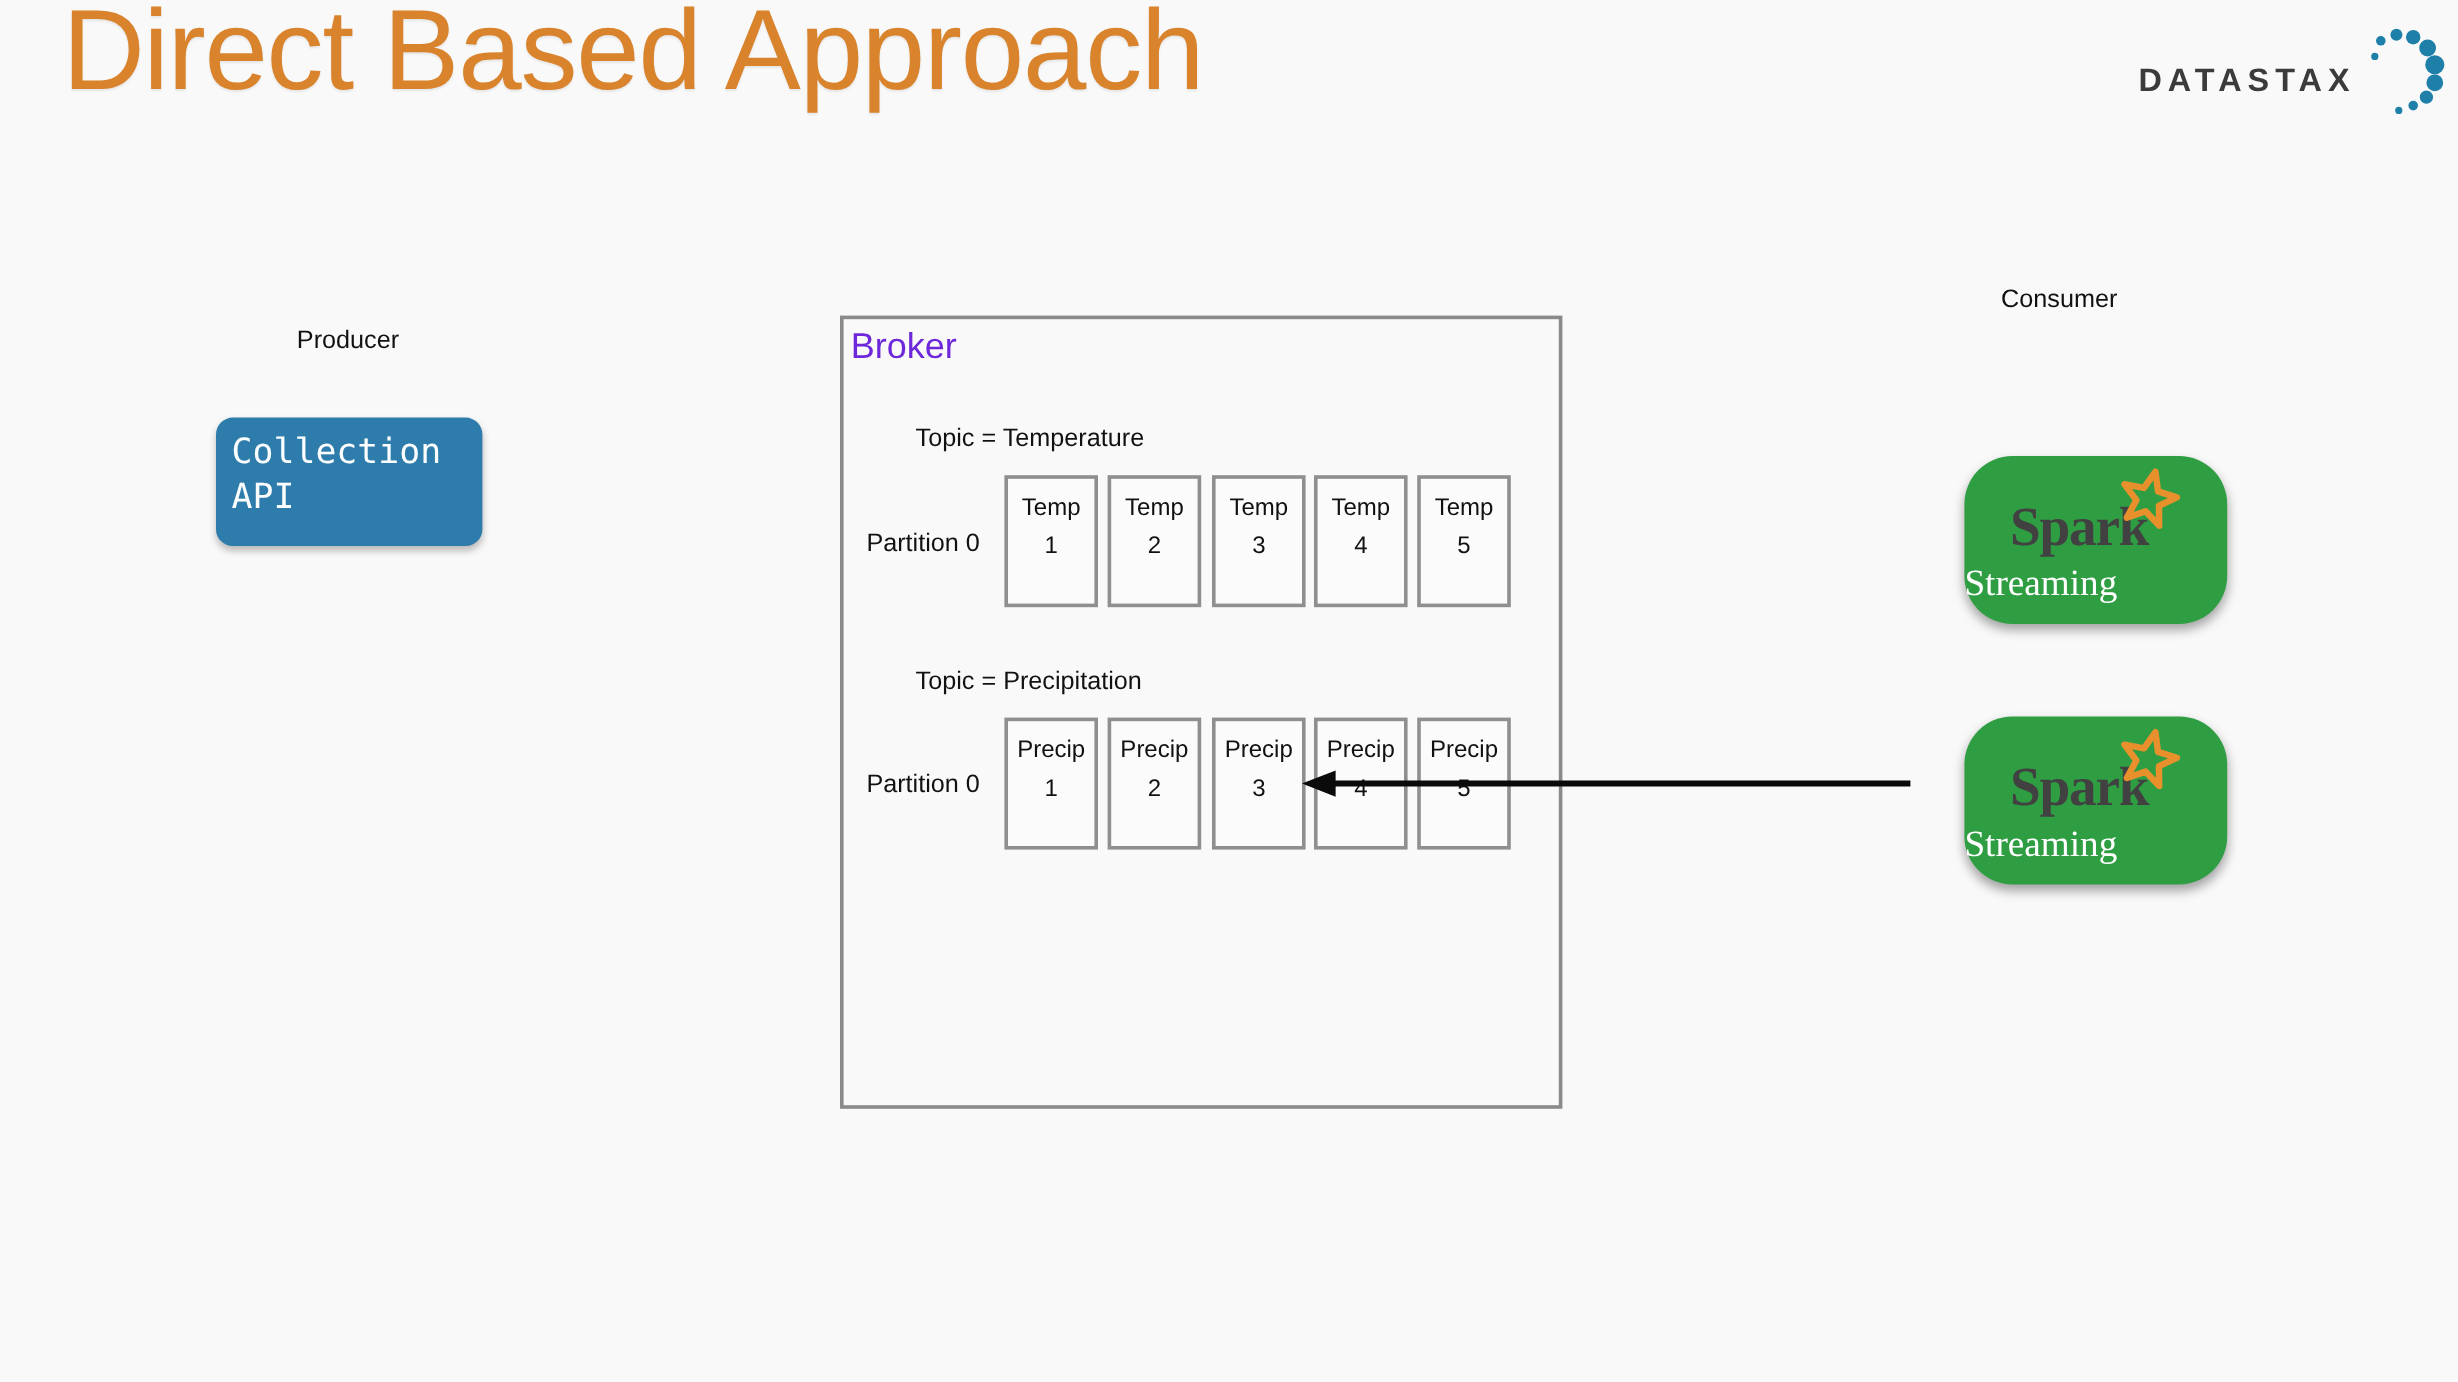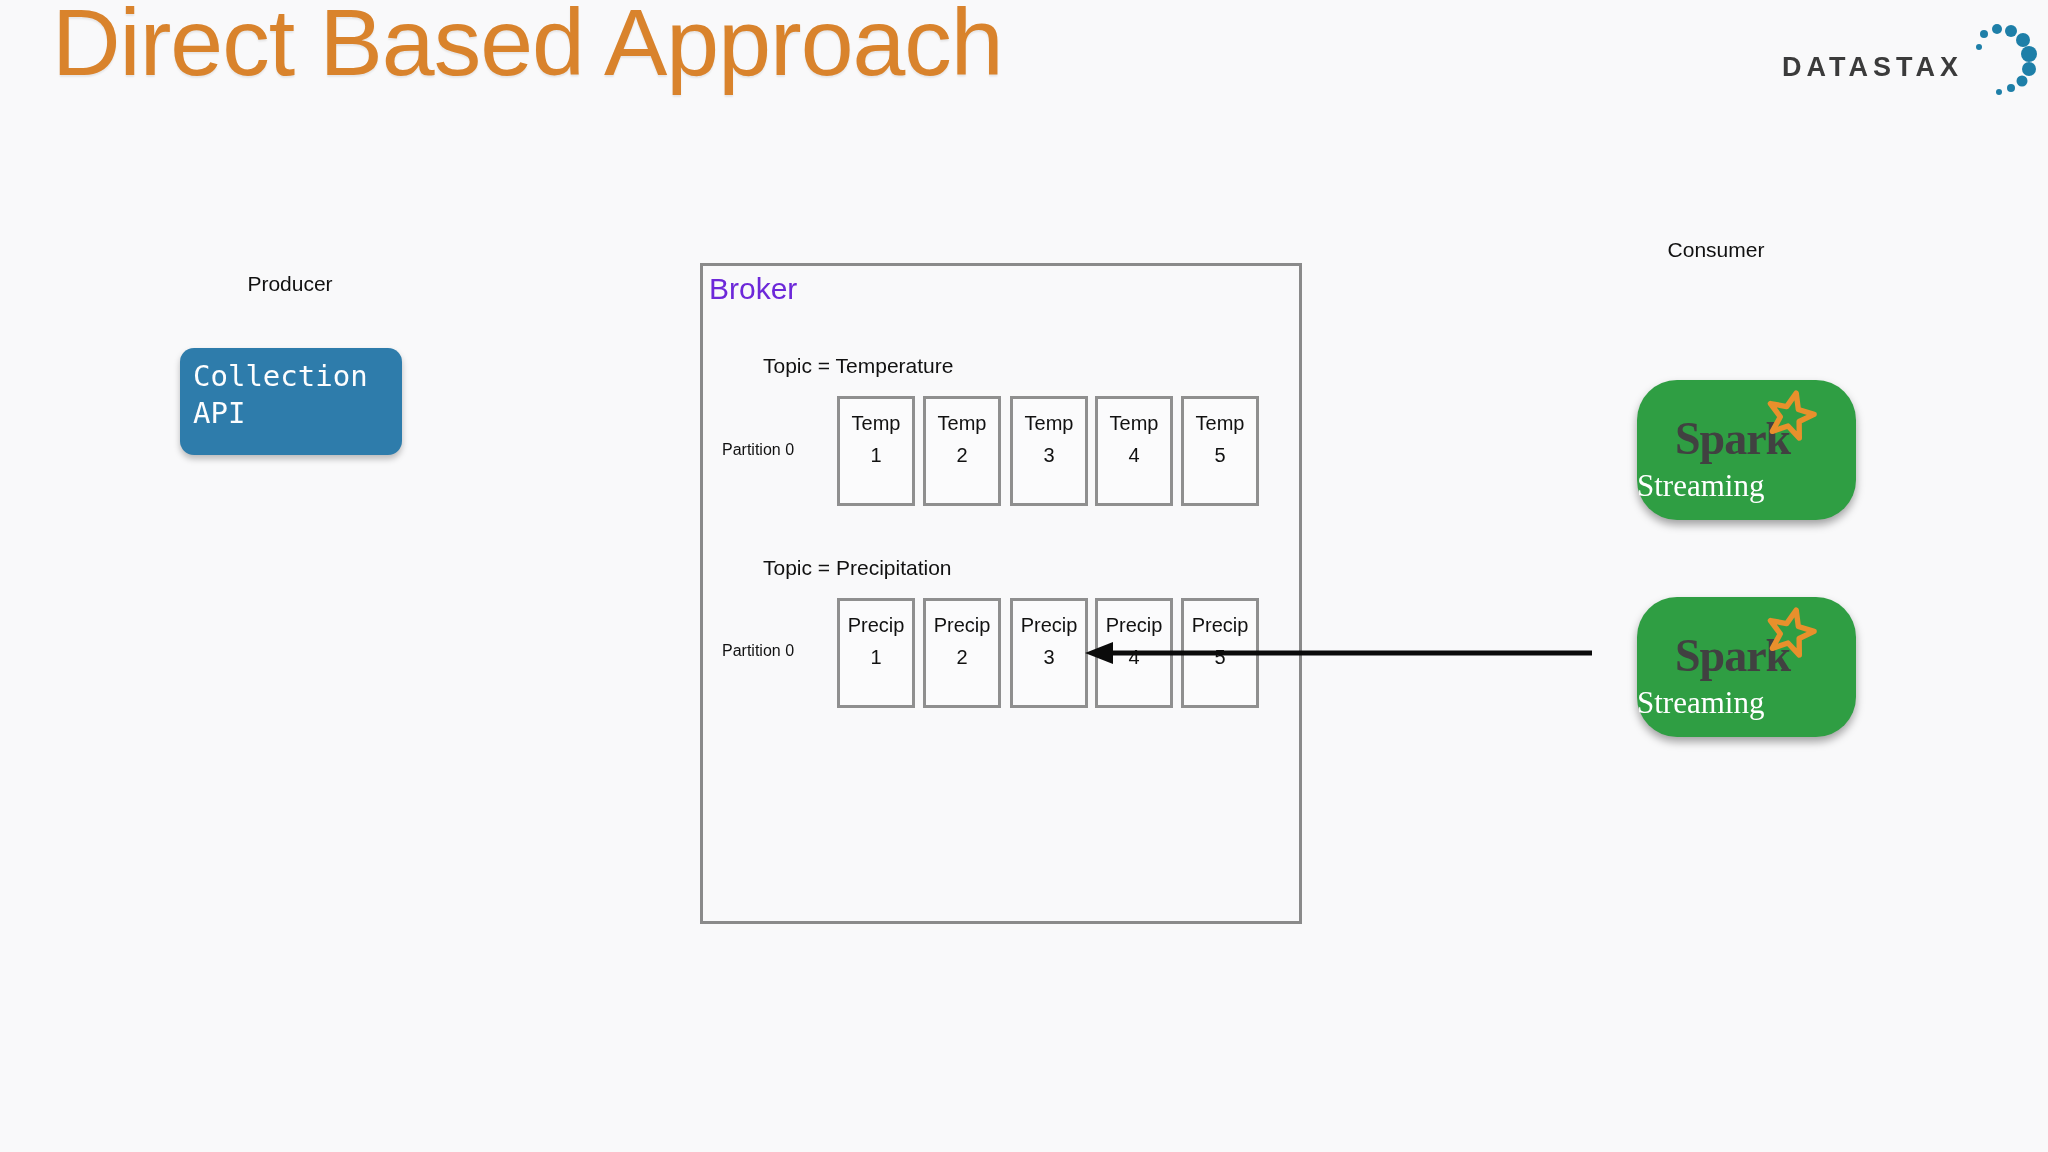--- a/index.html
+++ b/index.html
@@ -47,21 +47,21 @@
 
   
   .broker-box {
     left:700px; top:263px; width:602px; height:661px;
     border:3px solid #8a8a8a; background:transparent;
   }
   .broker-label { left:709px; top:272px; font-size:30px; color:#6d28d9; }
   .topic-label { font-size:21px; }
   .topic-temp  { left:763px; top:354px; }
   .topic-prec  { left:763px; top:556px; }
-  .partition-label { font-size:16px; }
+  .partition-label { font-size:21px; }
   .partition-temp { left:722px; top:441px; }
   .partition-prec { left:722px; top:642px; }
 
   .cell {
     position:absolute; width:78px; height:110px;
     border:3px solid #8f8f8f; background:#fbfbfc;
     text-align:center; font-size:20px; line-height:32px;
     padding-top:8px;
   }
   .row-temp .cell { top:396px; }

